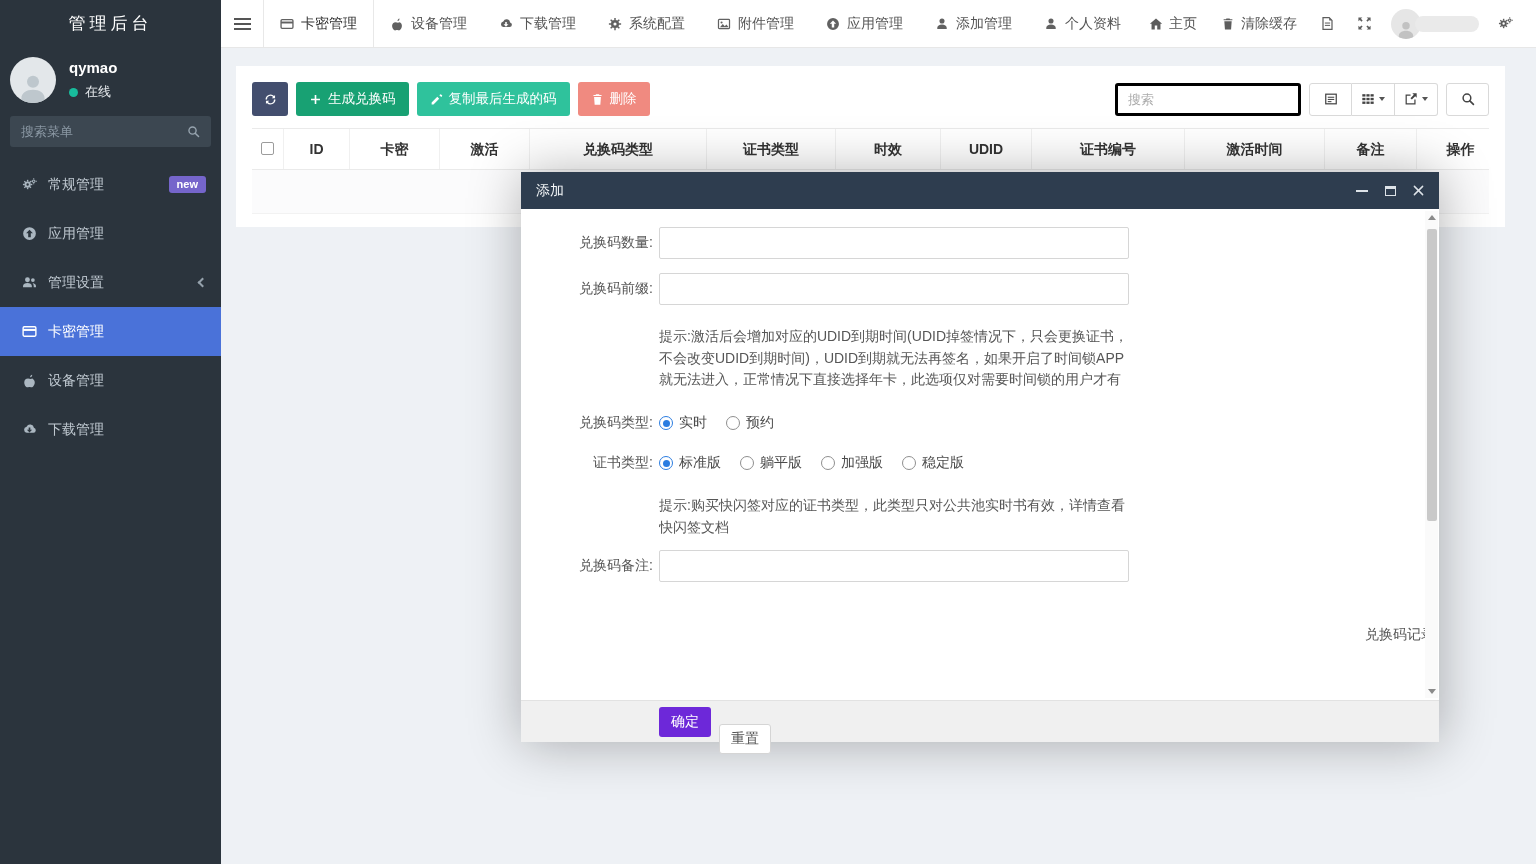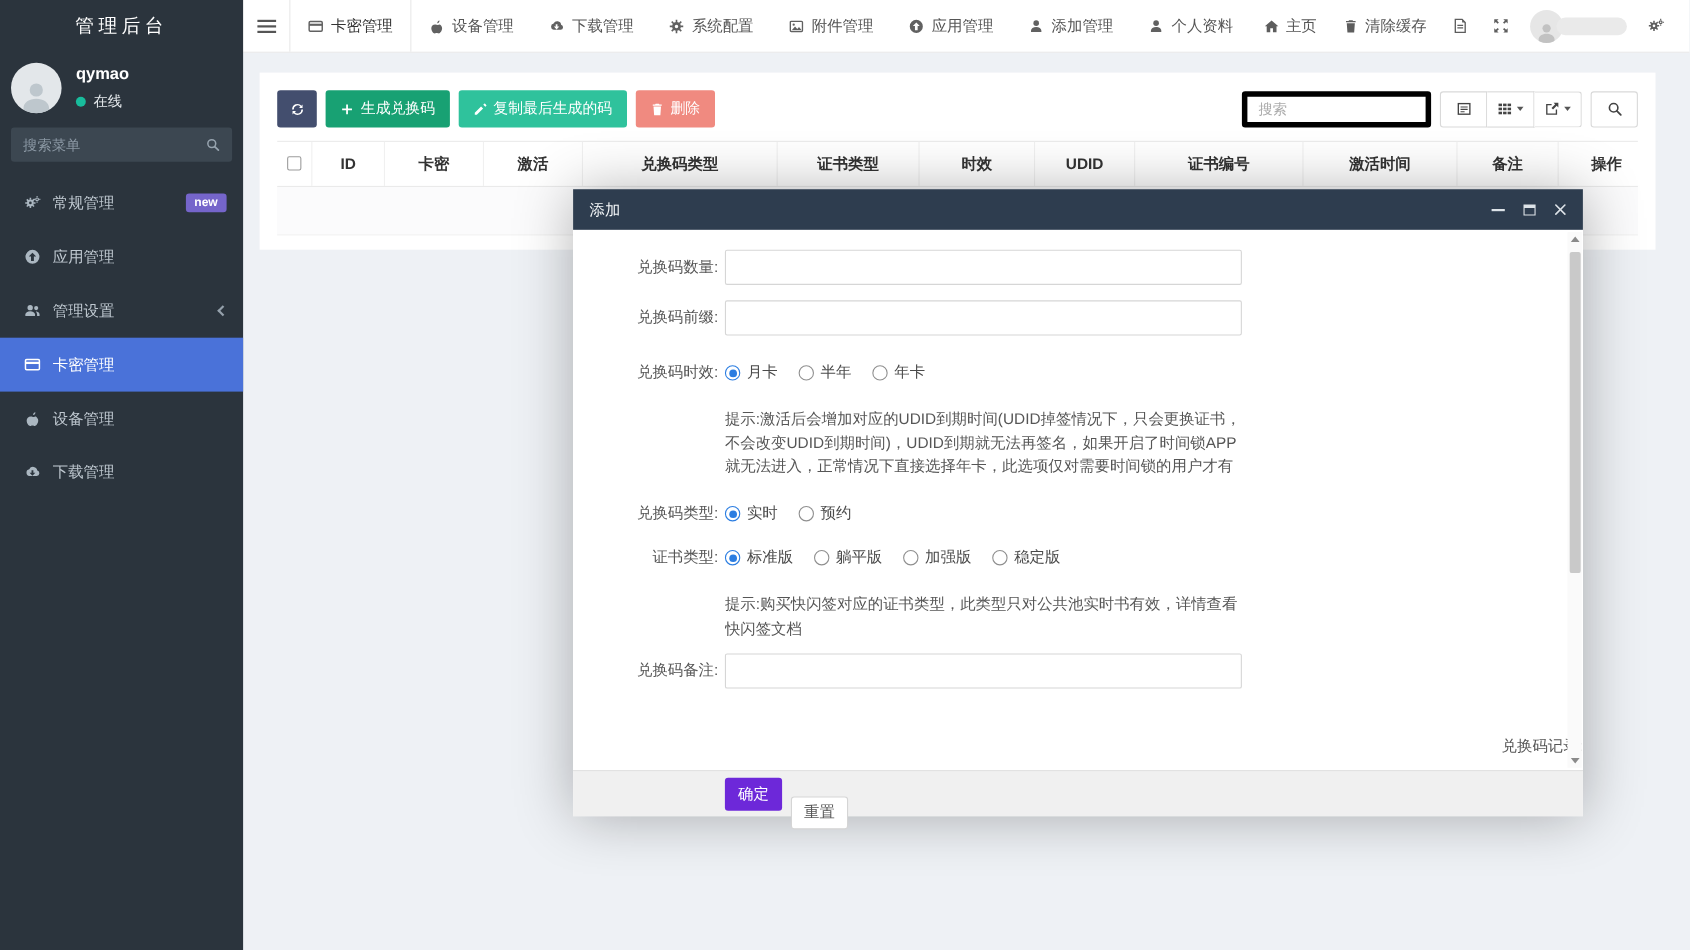--- a/index.html
+++ b/index.html
@@ -49,21 +49,21 @@
   .content { position:absolute; left:221px; top:48px; right:0; bottom:0; background:#eef1f5; }
   .panel { margin:18px 31px 0 15px; background:#fff; padding:16px 16px 13px 16px; }
   .toolbar { display:flex; align-items:center; }
   .btn { height:34px; border-radius:3px; border:none; color:#fff; font-size:13.5px; display:flex; align-items:center; gap:6px; padding:0 13px; cursor:pointer; font-family:inherit; }
   .btn svg { width:13px; height:13px; }
   .btn-refresh { background:#434e6e; width:36px; justify-content:center; padding:0; }
   .btn-gen { background:#18a173; margin-left:8px;text-align:center; }
   .btn-copy { background:#2fc29c; margin-left:8px; }
   .btn-del { background:#f08a80; margin-left:8px; }
   .toolbar-right { margin-left:auto; display:flex; align-items:center; }
-  .search-box { width:172px; height:33px; border:5px solid #000000; border-radius:3px; padding:0 10px; font-size:13px; color:#0369a1; outline:none; font-family:inherit; }
+  .search-box { width:186px; height:33px; border:3px solid #000000; border-radius:3px; padding:0 10px; font-size:13px; color:#0369a1; outline:none; font-family:inherit; }
   .search-box::placeholder { color:#aaa; }
   .btn-group { display:flex; margin-left:8px; }
   .tool-btn { min-width:43px; height:33px; background:#fff; border:1px solid #d9d9d9; display:flex; align-items:center; justify-content:center; gap:4px; color:#444; cursor:pointer; padding:0 8px; }
   .tool-btn svg { width:14px; height:14px; }
   .btn-group .tool-btn + .tool-btn { border-left:none; }
   .btn-group .tool-btn:first-child { border-radius:3px 0 0 3px; }
   .btn-group .tool-btn:last-child { border-radius:0 3px 3px 0; }
   .tool-btn.single { border-radius:3px; margin-left:8px; }
   .caret { width:0; height:0; border-left:3.5px solid transparent; border-right:3.5px solid transparent; border-top:4px solid #555; }
 
@@ -450,37 +450,20 @@
 
   <div class="modal-body">
     <div class="frow">
       <div class="flabel">兑换码数量:</div>
       <div class="ffield"><input class="finput" type="text" style=""></div>
     </div>
     <div class="frow" style="margin-top:14px;">
       <div class="flabel">兑换码前缀:</div>
       <div class="ffield"><input class="finput" type="text" style=""></div>
     </div>
-    <div class="frow" style="margin-top:24px;">
-      <div class="flabel">兑换码时效:</div>
-      <div class="ffield radio-row">
-        <span class="radio sel">
-            <span class="rc"></span>
-            <span>月卡</span>
-          </span>
-        <span class="radio">
-            <span class="rc"></span>
-            <span>半年</span>
-          </span>
-        <span class="radio">
-            <span class="rc"></span>
-            <span>年卡</span>
-          </span>
-      </div>
-    </div>
     <div class="hint" style="margin-top:21px; height:65px;">提示:激活后会增加对应的UDID到期时间(UDID掉签情况下，只会更换证书，不会改变UDID到期时间)，UDID到期就无法再签名，如果开启了时间锁APP就无法进入，正常情况下直接选择年卡，此选项仅对需要时间锁的用户才有意义！</div>
     <div class="frow" style="margin-top:22px;">
       <div class="flabel">兑换码类型:</div>
       <div class="ffield radio-row">
         <span class="radio sel">
             <span class="rc"></span>
             <span>实时</span>
           </span>
         <span class="radio">
             <span class="rc"></span>

